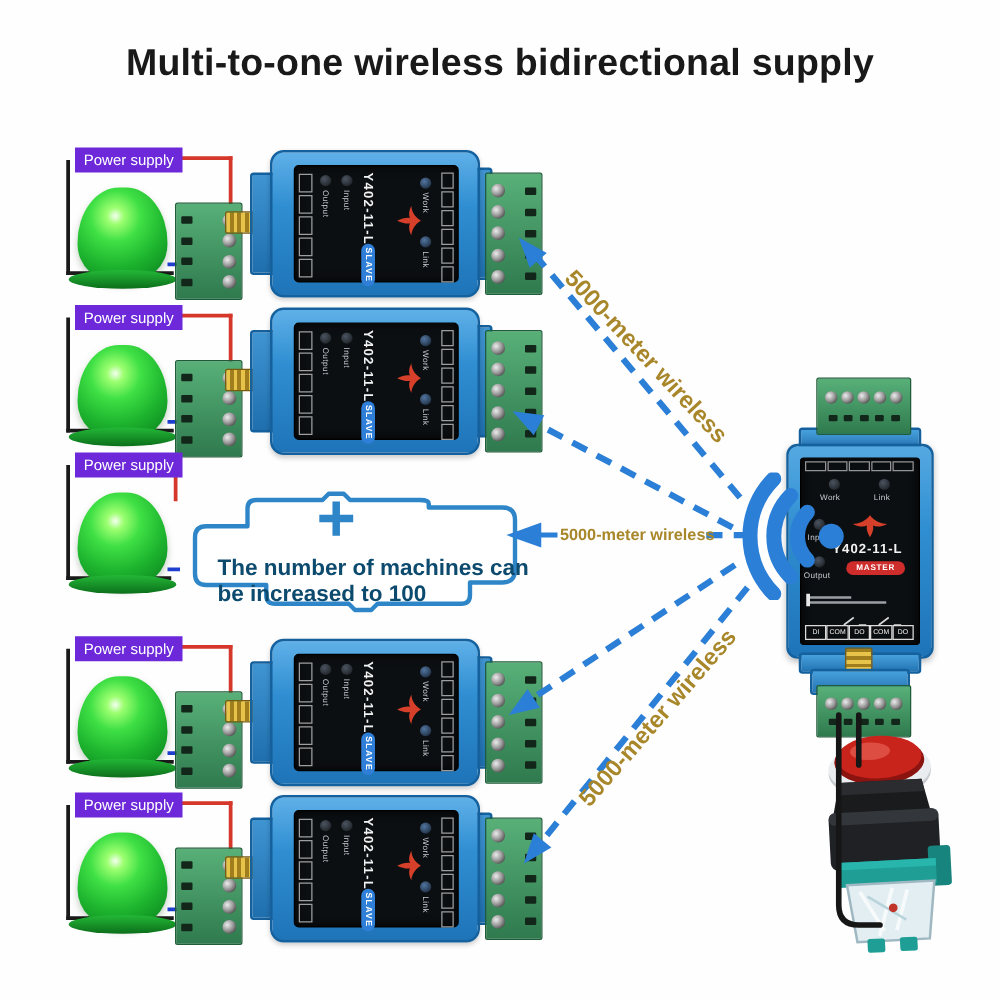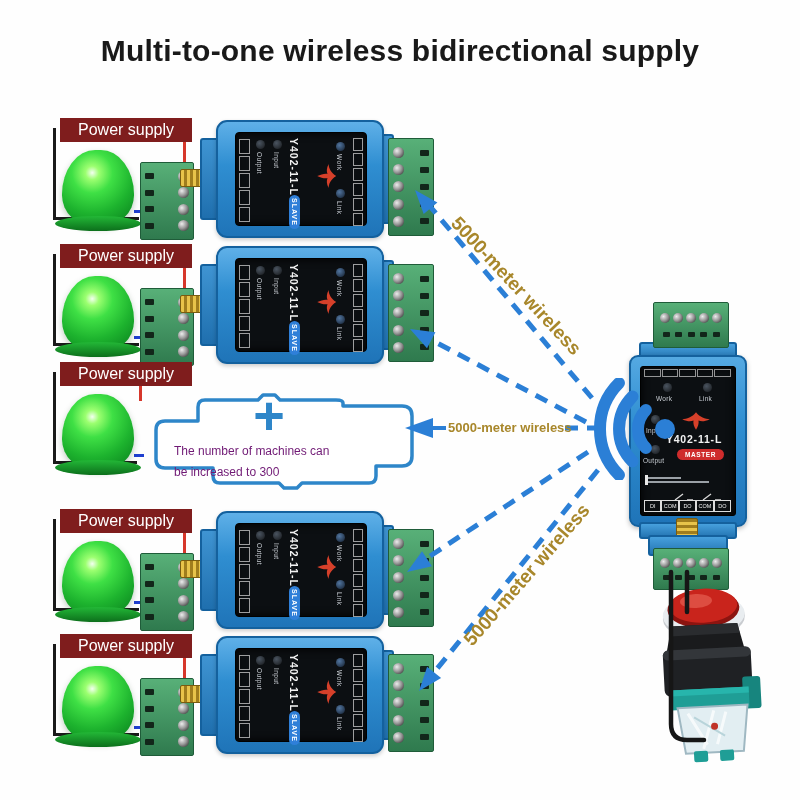--- a/index.html
+++ b/index.html
@@ -6,22 +6,22 @@
   #canvas{position:relative;width:800px;height:800px;background:#fefefe;overflow:hidden;
           font-family:"Liberation Sans",sans-serif;}
 
   
   .title{position:absolute;left:0;top:34px;width:100%;text-align:center;
          font-size:30px;font-weight:600;color:#191919;letter-spacing:.2px;}
 
   
   .srow{position:absolute;left:48px;width:430px;height:132px;}
   .r1{top:112px}.r2{top:238px}.r4{top:503px}.r5{top:628px}
-  .ps-label{position:absolute;left:12px;top:6px;background:#7f1d1d;color:#fff;
-            font-size:16px;padding:3px 18px;white-space:nowrap;z-index:3;}
+  .ps-label{position:absolute;left:12px;top:6px;background:#6d28d9;color:#fff;
+            font-size:12px;padding:3px 7px;white-space:nowrap;z-index:3;}
   .wire{position:absolute;z-index:1;}
   .w-bk-v{left:5px;top:16px;width:3px;height:92px;background:#1a1a1a;}
   .w-bk-h{left:5px;top:105px;width:86px;height:3px;background:#1a1a1a;}
   .w-rd-h{left:80px;top:13px;width:58px;height:3px;background:#d6372b;}
   .w-rd-v{left:135px;top:13px;width:3px;height:54px;background:#d6372b;}
   .w-bl-h{left:86px;top:98px;width:58px;height:3px;background:#1f3fd0;}
 
   .led{position:absolute;left:14px;top:38px;width:72px;height:76px;z-index:2;
        background:radial-gradient(circle at 42% 30%,#f4fff0 0%,#9cff70 10%,#3fe045 30%,#1db32e 60%,#0f8f22 85%,#0a7a1c 100%);
        border-radius:46% 46% 44% 44% / 58% 58% 40% 40%;
@@ -63,21 +63,21 @@
            font-size:10.5px;letter-spacing:1px;}
   .pill-v{position:absolute;left:53px;top:62px;background:#2f7fd8;border-radius:8px;
           color:#fff;font-size:7px;font-weight:700;padding:3px 2px;letter-spacing:1px;}
   .bird-h{position:absolute;left:76px;top:30px;transform:rotate(90deg);}
 
   
   .note-wrap{position:absolute;left:48px;top:356px;width:430px;height:150px;}
   .note-box{position:absolute;left:92px;top:36px;width:282px;height:106px;z-index:2;}
   .plus{position:absolute;left:96px;top:-8px;width:66px;text-align:center;
         font-size:54px;font-weight:800;color:#2e86c9;z-index:3;}
-  .note-line{position:absolute;left:34px;font-size:12px;font-weight:400;color:#701a75;z-index:3;white-space:nowrap;}
+  .note-line{position:absolute;left:34px;font-size:18px;font-weight:700;color:#0c4a6e;z-index:3;white-space:nowrap;}
   .nl1{top:52px}.nl2{top:73px}
 
   
   .gold{position:absolute;color:#a8872b;font-weight:700;z-index:7;white-space:nowrap;text-align:center;}
   .g-top{left:411px;top:275px;width:210px;font-size:19px;transform:rotate(47deg);}
   .g-mid{left:448px;top:420px;font-size:13px;font-weight:600;}
   .g-bot{left:421px;top:564px;width:212px;font-size:19px;transform:rotate(-49deg);}
 
   
   .master{position:absolute;left:626px;top:298px;width:122px;height:300px;z-index:4;}
@@ -310,21 +310,21 @@
     <div class="wire w-rd-v" style="left:91px;height:32px"></div>
     <div class="wire w-bl-h" style="width:10px"></div>
     <div class="ps-label">Power supply</div>
     <div class="led"></div>
     <div class="note-box">
       <svg width="282" height="106" viewBox="0 0 282 106">
         <path d="M16,38 Q16,29 25,29 H58 V15 Q58,8 65,8 H118 L123,3 H135 L140,8 H196 Q203,8 203,11 V14 H262 Q272,14 272,24 V64 Q272,74 262,74 H236 V84 Q236,91 229,91 H162 L157,96 H144 L139,91 H80 Q73,91 73,84 V76 H25 Q16,76 16,67 Z" fill="#ffffff" stroke="#2e86c9" stroke-width="3.5" stroke-linejoin="round"></path>
       </svg>
       <div class="plus">+</div>
       <div class="note-line nl1">The number of machines can</div>
-      <div class="note-line nl2">be increased to 300</div>
+      <div class="note-line nl2">be increased to 100</div>
     </div>
   </div>
 
   <div class="srow r4">
     <div class="wire w-bk-v"></div>
     <div class="wire w-bk-h"></div>
     <div class="wire w-rd-h"></div>
     <div class="wire w-rd-v"></div>
     <div class="wire w-bl-h"></div>
     <div class="ps-label">Power supply</div>

